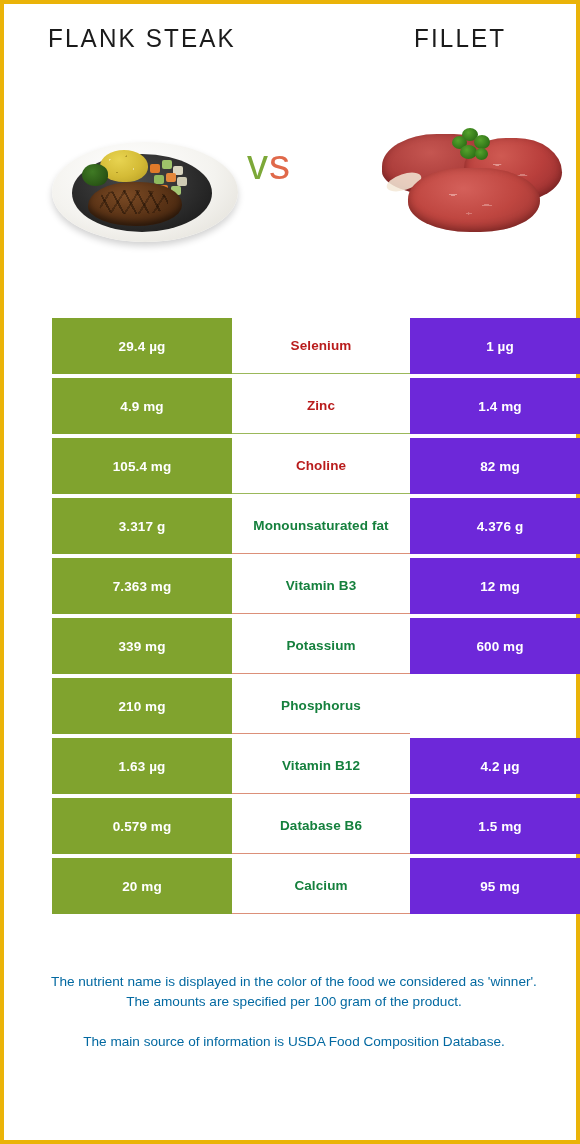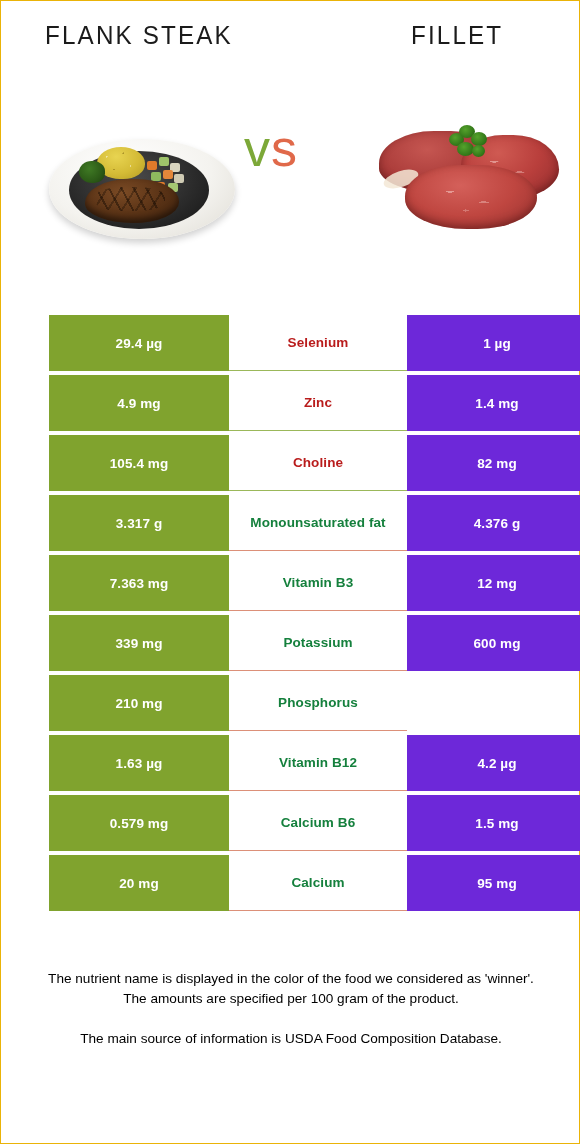--- a/index.html
+++ b/index.html
@@ -12,21 +12,21 @@
     background: #ffffff;
     font-family: "Liberation Sans", "DejaVu Sans", sans-serif;
     color: #1a1a1a;
     overflow: hidden;
     position: relative;
   }
   .page {
     width: 580px;
     height: 1144px;
     box-sizing: border-box;
-    border: 1px solid #eab308;
+    border: 4px solid #eab308;
     position: relative;
     background: #fff;
   }
 
   
   .titles {
     position: absolute;
     top: 20px;
     left: 0;
     width: 580px;
@@ -150,22 +150,22 @@
   .veg i:nth-child(3){ left:25px; top:6px;  background:#d9d5c0; }
   .veg i:nth-child(4){ left:6px;  top:15px; background:#8fba5e; }
   .veg i:nth-child(5){ left:18px; top:13px; background:#e3873a; }
   .veg i:nth-child(6){ left:29px; top:17px; background:#cfcbb4; }
   .veg i:nth-child(7){ left:10px; top:25px; background:#df7b2b; }
   .veg i:nth-child(8){ left:23px; top:26px; background:#a4c773; }
 
   .vs {
     position: absolute;
     left: 243px;
-    top: 33px;
-    font-size: 52px;
+    top: 52px;
+    font-size: 42px;
     font-weight: 400;
     letter-spacing: 1px;
     line-height: 1;
     font-family: "Liberation Sans", "DejaVu Sans", sans-serif;
   }
   .vs .v { color: #7CA838; }
   .vs .s { color: #E0694A; }
 
   .food-right {
     position: absolute;
@@ -276,21 +276,21 @@
 
   
   .footer {
     position: absolute;
     left: 22px;
     top: 968px;
     width: 536px;
     text-align: center;
     font-size: 13.6px;
     line-height: 20px;
-    color: #000000;
+    color: #0369a1;
     font-family: "Liberation Sans", "DejaVu Sans", sans-serif;
   }
   .footer span { display: inline; }
 </style>
 </head>
 <body>
 
 <div class="page">
 
   <div class="titles">
@@ -382,21 +382,21 @@
     </div>
 
     <div class="row win-right">
       <div class="cell cell-left">1.63 µg</div>
       <div class="cell cell-mid">Vitamin B12</div>
       <div class="cell cell-right">4.2 µg</div>
     </div>
 
     <div class="row win-right">
       <div class="cell cell-left">0.579 mg</div>
-      <div class="cell cell-mid">Calcium B6</div>
+      <div class="cell cell-mid">Database B6</div>
       <div class="cell cell-right">1.5 mg</div>
     </div>
 
     <div class="row win-right">
       <div class="cell cell-left">20 mg</div>
       <div class="cell cell-mid">Calcium</div>
       <div class="cell cell-right">95 mg</div>
     </div>
 
   </div>

